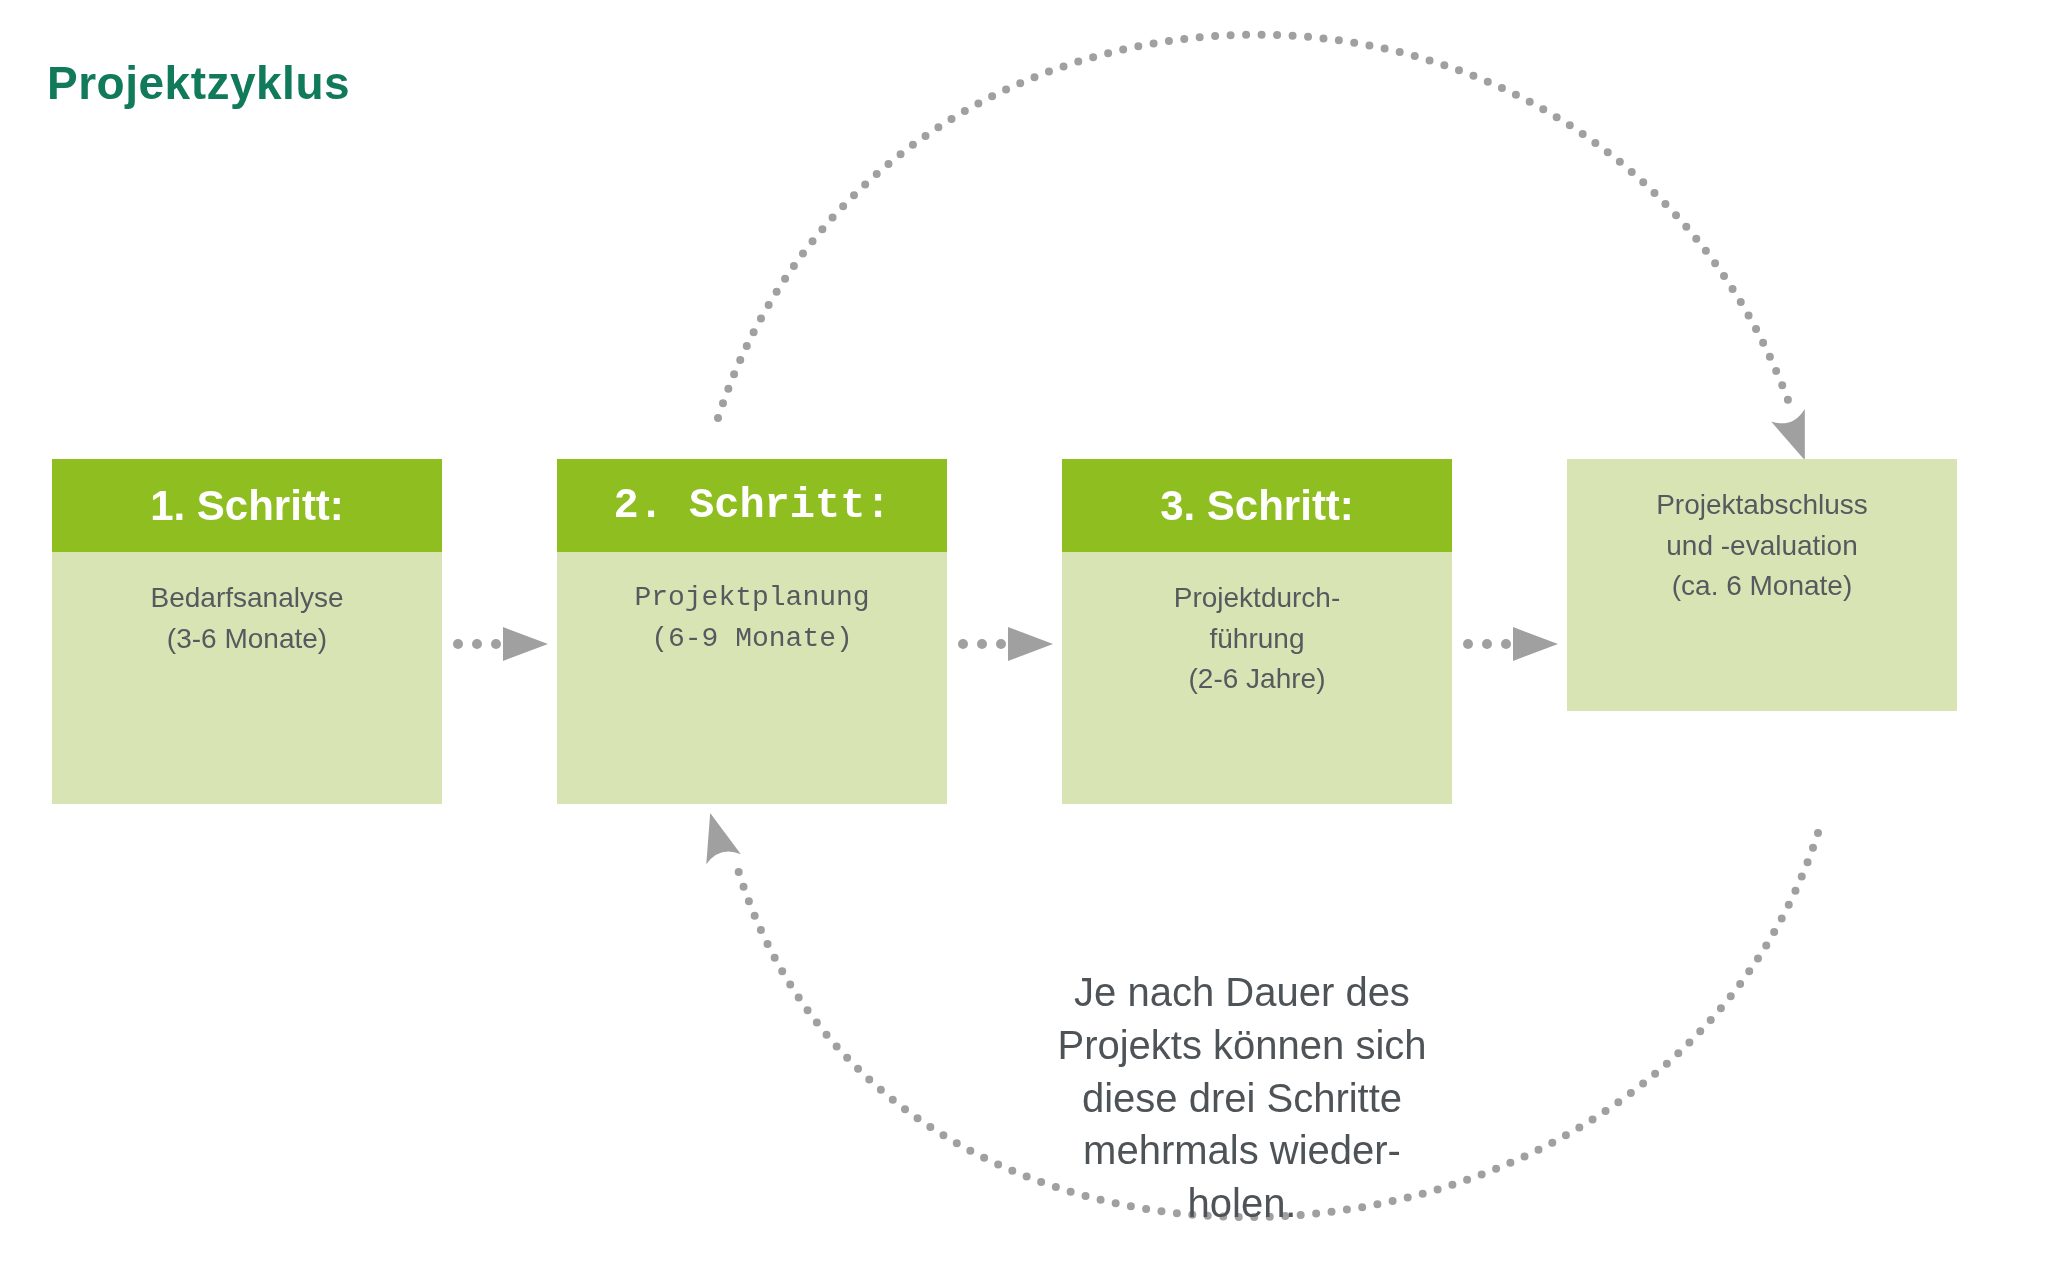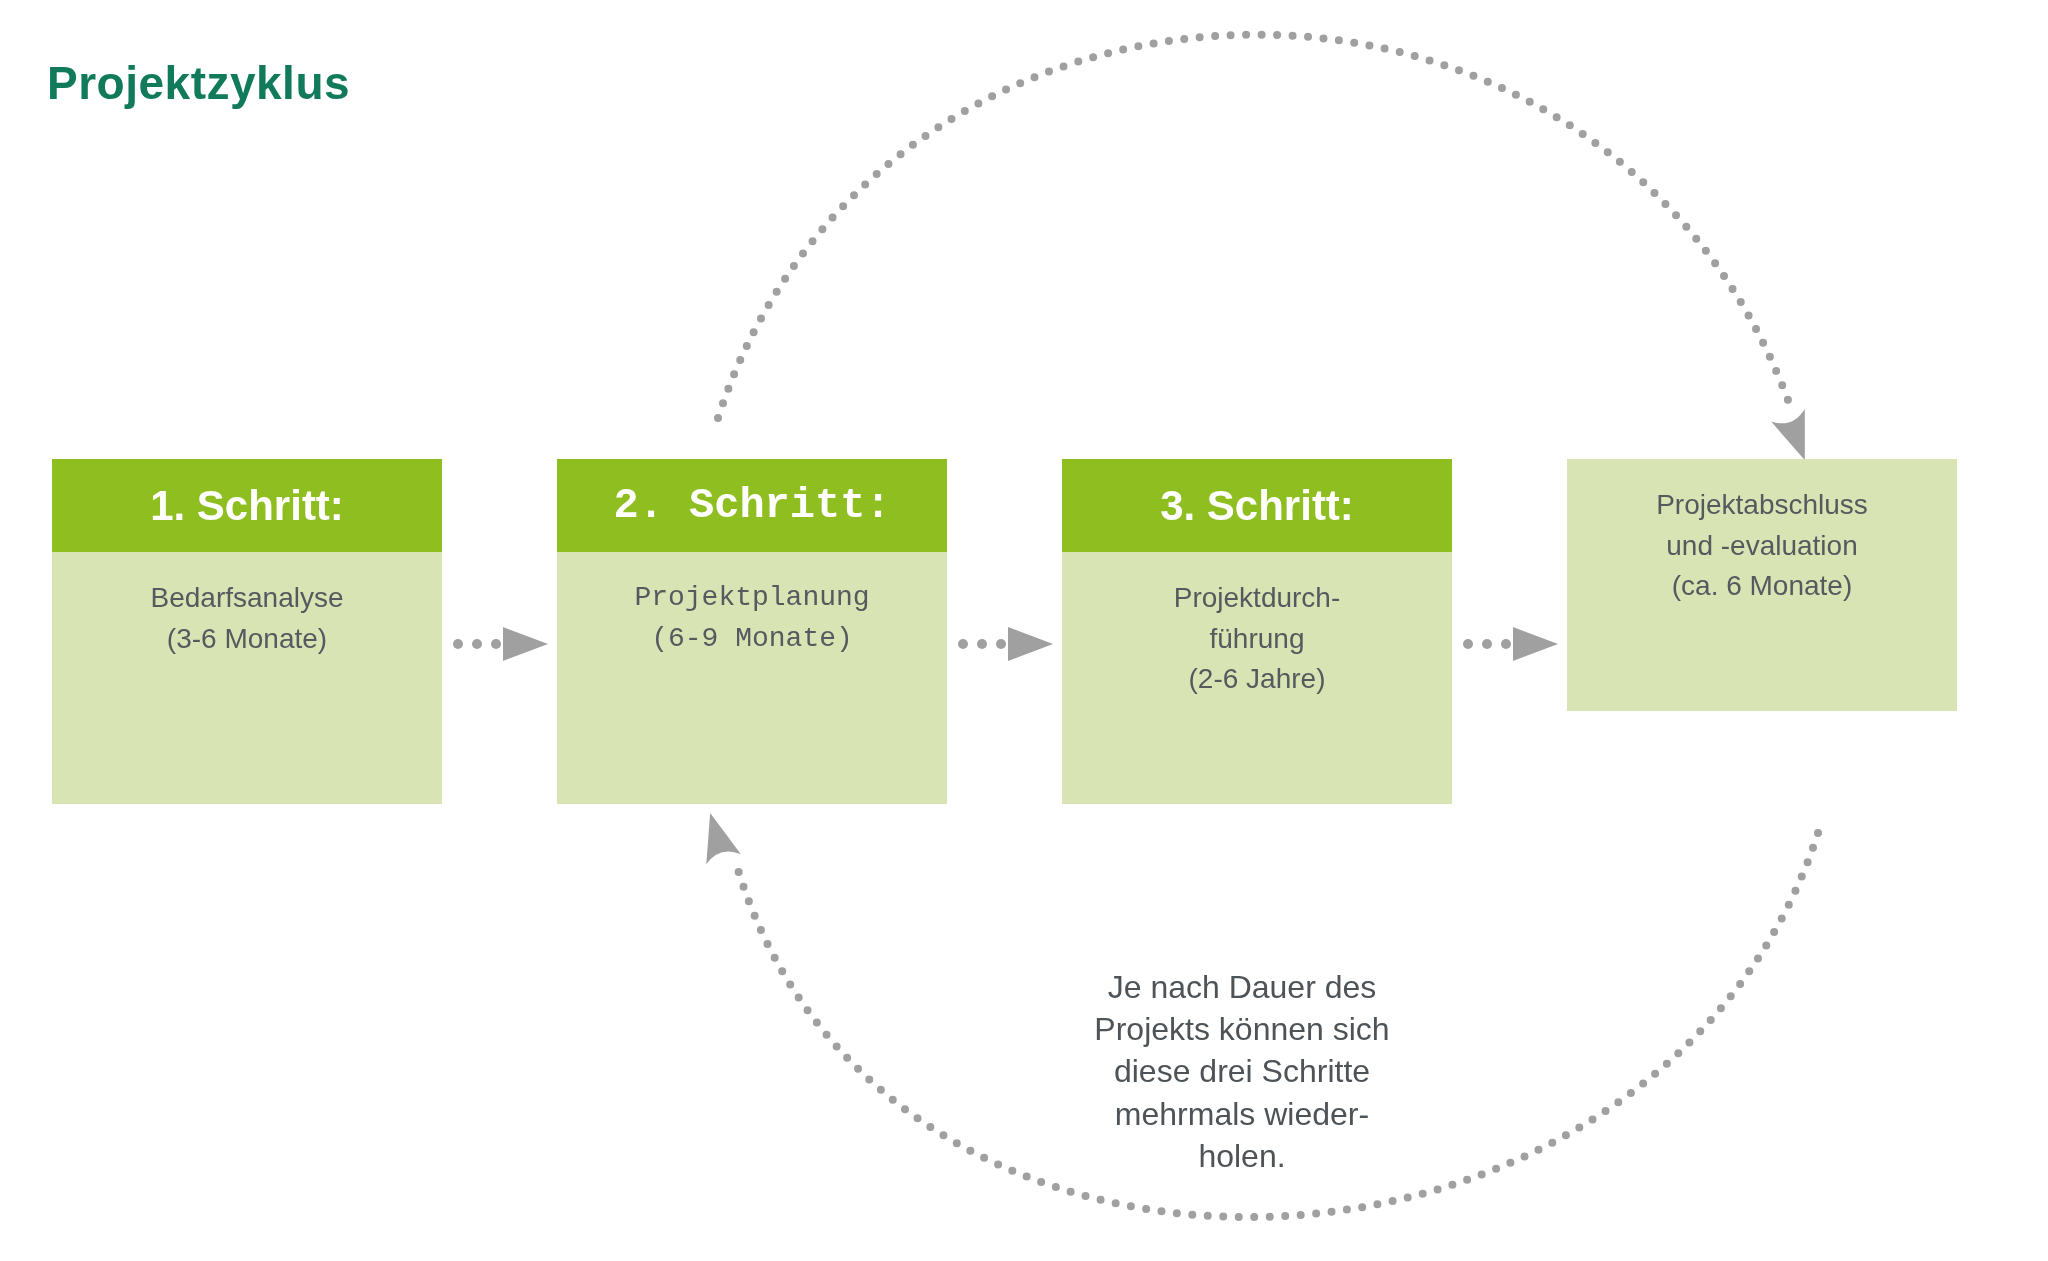--- a/index.html
+++ b/index.html
@@ -79,21 +79,21 @@
   .step-1 { left: 52px; }
   .step-2 { left: 557px; font-family: Liberation Mono, monospace; }
   .step-3 { left: 1062px; }
   .step-4 { left: 1567px; }
   .cycle-note {
     position: absolute;
     left: 1042px;
     top: 966px;
     width: 400px;
     text-align: center;
-    font-size: 32px;
+    font-size: 40px;
     line-height: 1.32;
     color: var(--note_text, #4e5357);
     white-space: pre-line;
   }
 </style>
 </head>
 <body>
 
 <div class="canvas">
 

